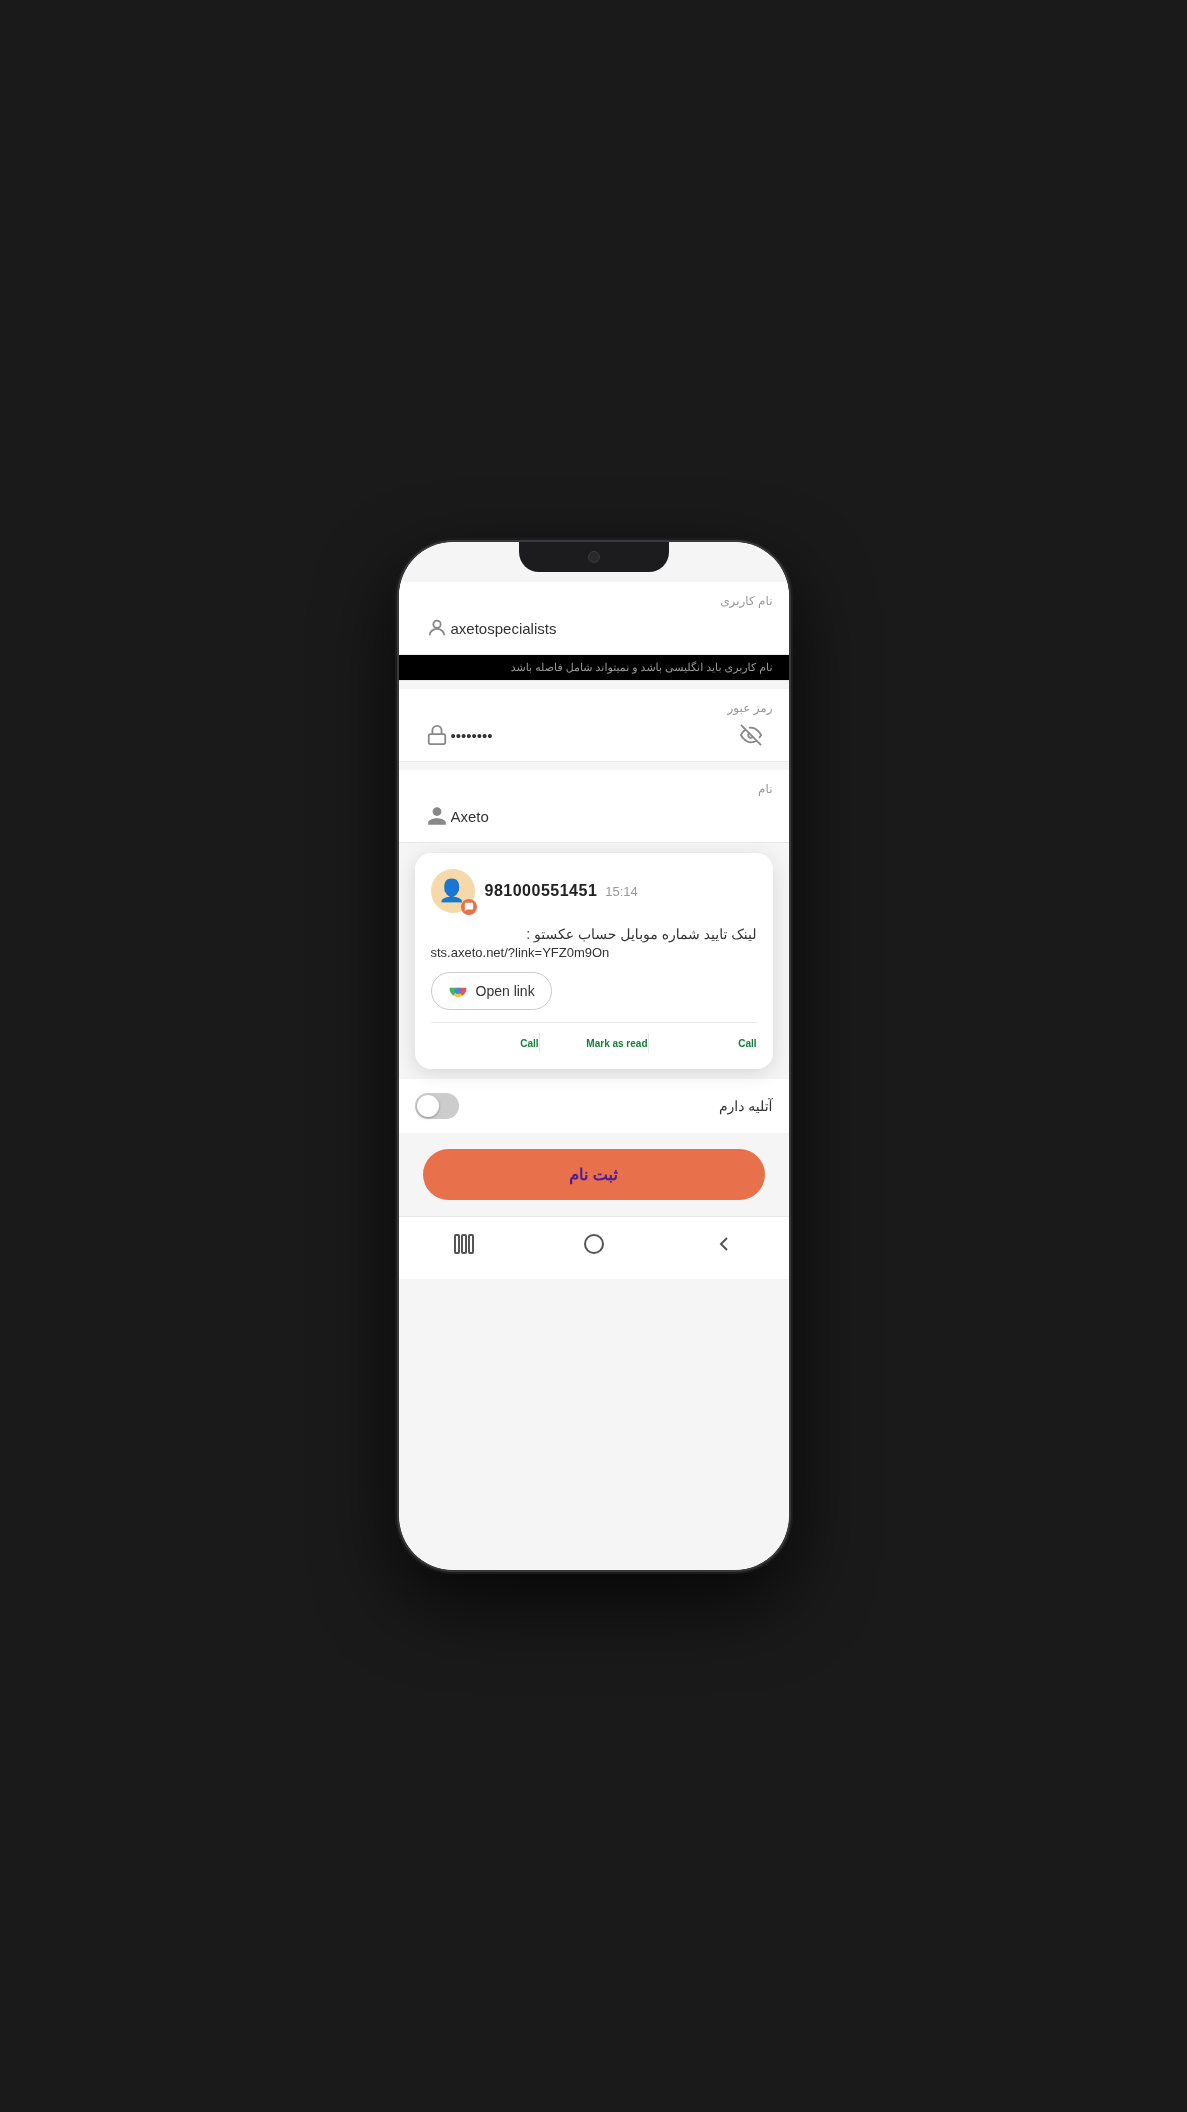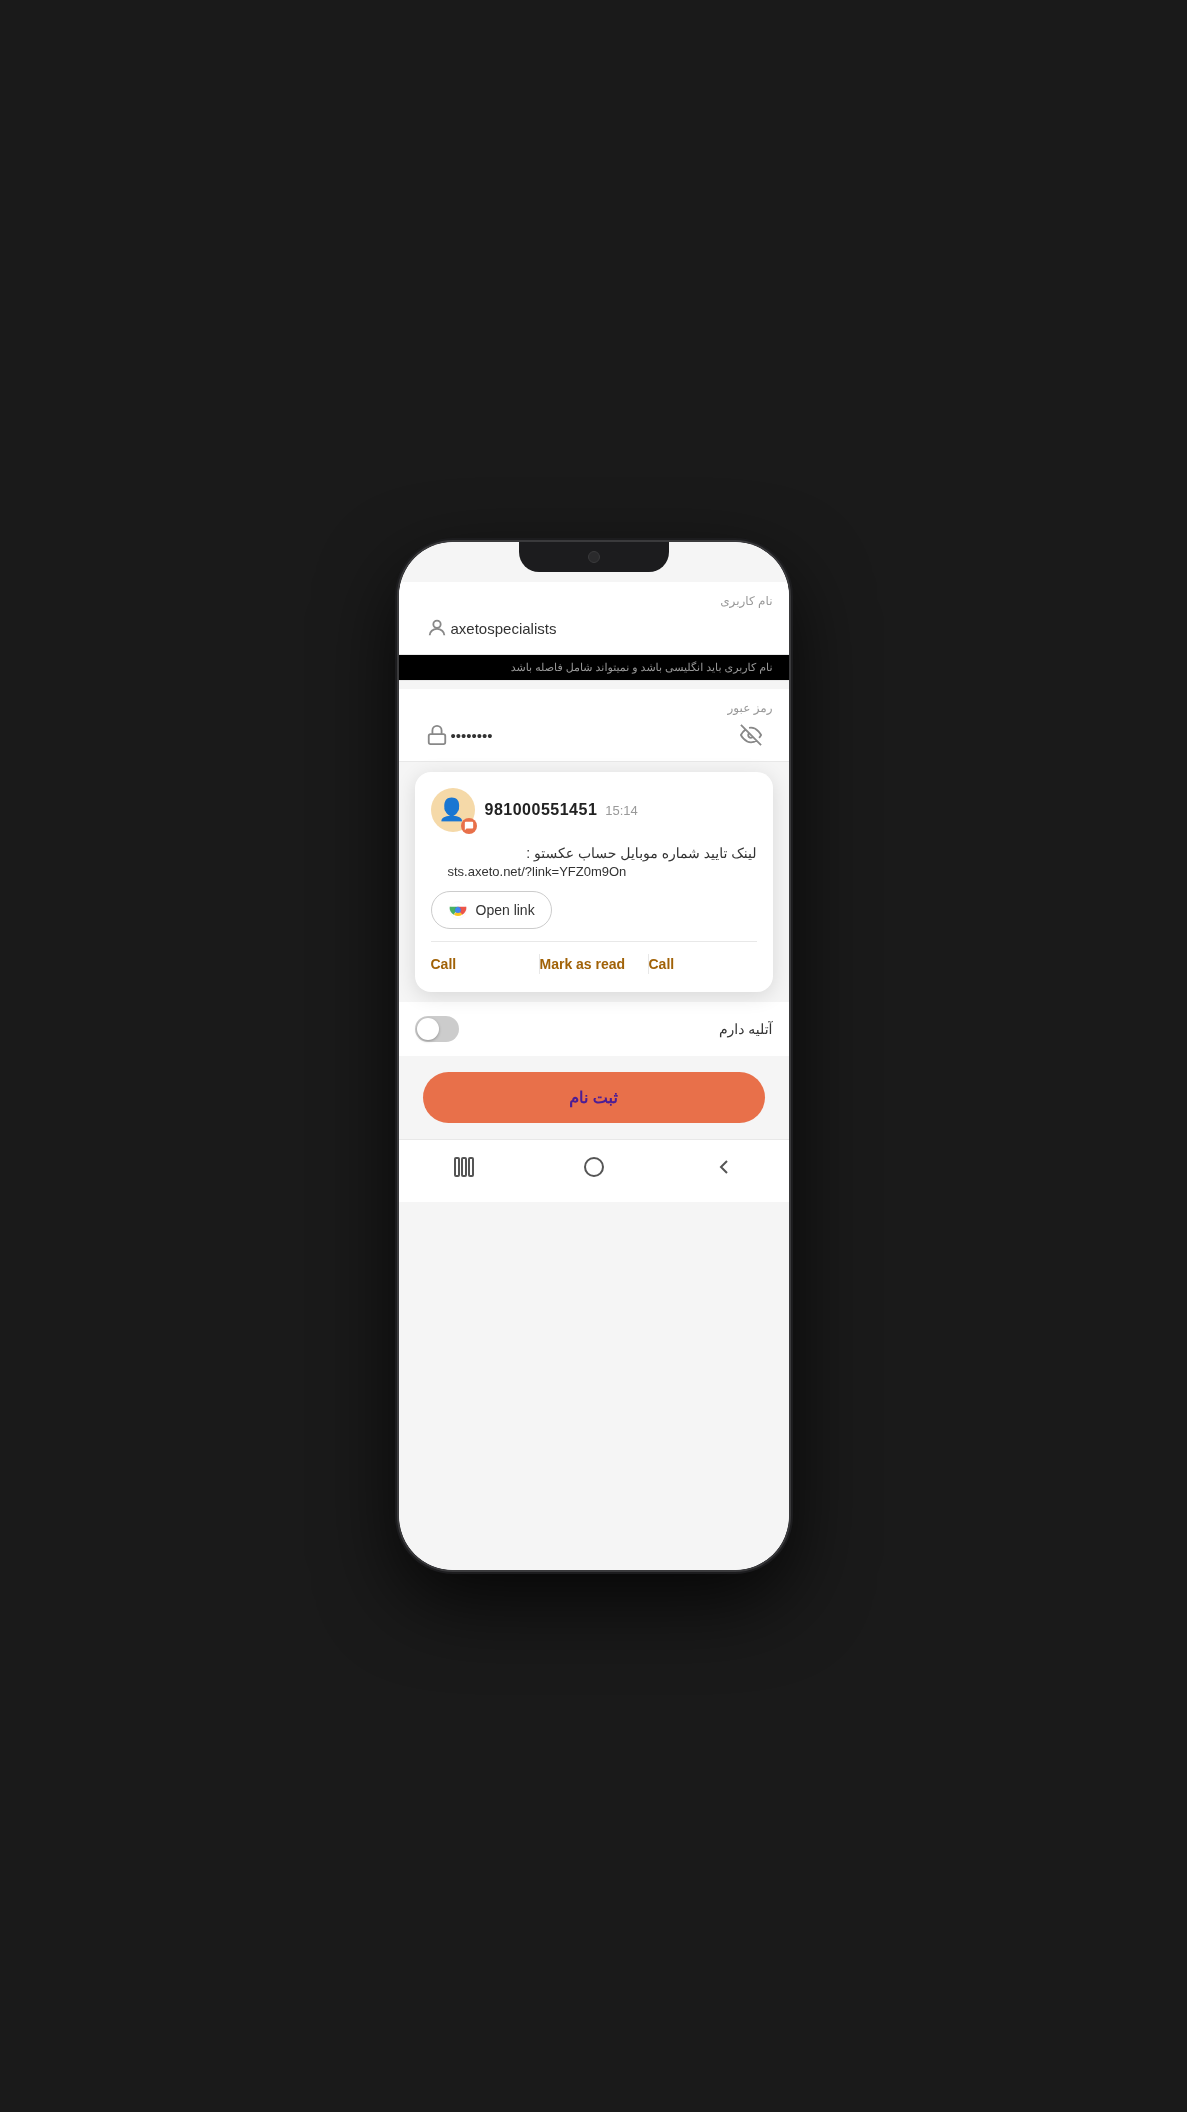--- a/index.html
+++ b/index.html
@@ -212,21 +212,21 @@
       color: #222;
       letter-spacing: 0.5px;
     }
 
     .sms-time {
       font-size: 13px;
       color: #999;
     }
 
     .sms-body {
-      margin: 8px 0 12px 17px;
+      margin: 8px 0 12px 0;
       direction: rtl;
     }
 
     .sms-text-fa {
       font-size: 14px;
       color: #333;
       text-align: right;
       font-family: 'Tahoma', sans-serif;
       line-height: 1.6;
     }
@@ -259,24 +259,24 @@
 
     .sms-actions {
       display: flex;
       align-items: center;
       border-top: 1px solid #e8e8e8;
       padding-top: 10px;
     }
 
     .sms-action-btn {
       flex: 1;
-      text-align: left;
-      font-size: 14px;
+      text-align: right;
+      font-size: 10px;
       font-weight: 600;
-      color: #a16207;
+      color: #15803d;
       cursor: pointer;
       padding: 4px 0;
     }
 
     .sms-action-divider {
       width: 1px;
       height: 20px;
       background: #e8e8e8;
     }
 
@@ -443,20 +443,33 @@
             <div class="field-icon">
               <svg width="22" height="22" viewBox="0 0 24 24" fill="none" stroke="#888" stroke-width="2">
                 <rect x="3" y="11" width="18" height="11" rx="2" ry="2"></rect>
                 <path d="M7 11V7a5 5 0 0110 0v4"></path>
               </svg>
             </div>
           </div>
         </div>
       </div>
 
+      <div class="form-section">
+        <div class="field-container">
+          <div class="field-label">نام</div>
+          <div class="field-row">
+            <input style="border: none; outline: none; flex: 1 1 0%; text-align: left; font-size: 15px; direction: ltr; color: rgb(51, 51, 51); background: transparent;" value="Axeto">
+            <div class="field-icon">
+              <svg width="22" height="22" viewBox="0 0 24 24" fill="#888">
+                <path d="M12 12c2.7 0 4.8-2.1 4.8-4.8S14.7 2.4 12 2.4 7.2 4.5 7.2 7.2 9.3 12 12 12zm0 2.4c-3.2 0-9.6 1.6-9.6 4.8v2.4h19.2v-2.4c0-3.2-6.4-4.8-9.6-4.8z"></path>
+              </svg>
+            </div>
+          </div>
+        </div>
+      </div>
 
       <div class="sms-popup">
         <div class="sms-header">
           <div class="sms-avatar">
             <span class="sms-avatar-icon">👤</span>
             <div class="sms-bubble-indicator">
               <svg viewBox="0 0 24 24">
                   <path d="M20 2H4c-1.1 0-2 .9-2 2v18l4-4h14c1.1 0 2-.9 2-2V4c0-1.1-.9-2-2-2z"></path>
                 </svg>
             </div>

